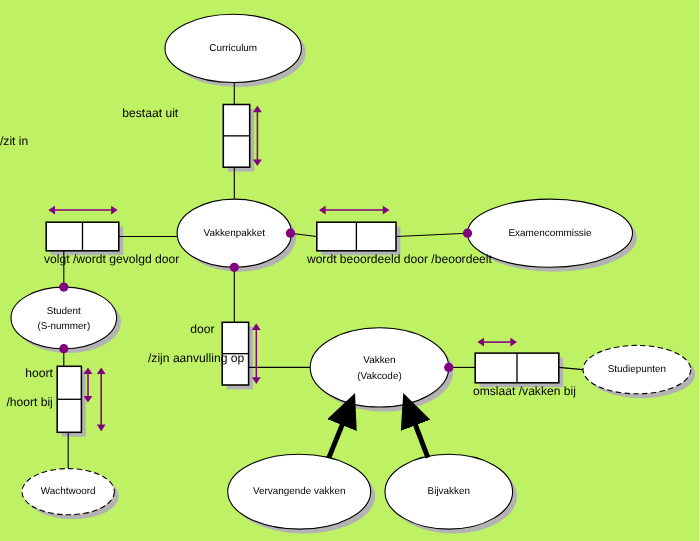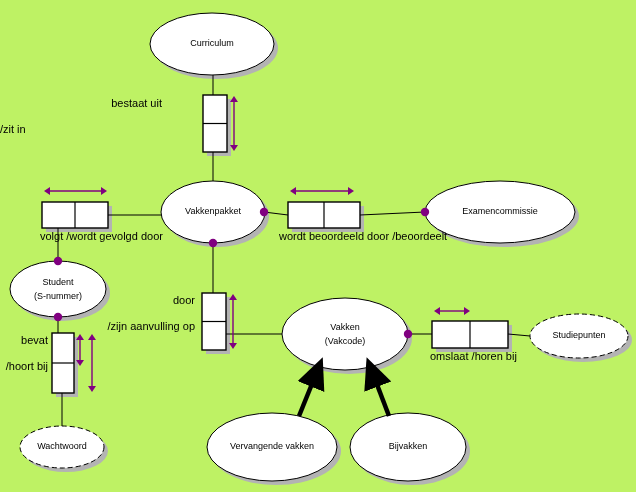--- a/index.html
+++ b/index.html
@@ -166,18 +166,18 @@
         <line x1="299" y1="416" x2="316" y2="374" stroke="#000000" stroke-width="4.5" marker-end="url(#subarrow)"></line>
         <line x1="389" y1="416" x2="373" y2="374" stroke="#000000" stroke-width="4.5" marker-end="url(#subarrow)"></line>
       </g>
   </svg>
   <div id="labels">
       <div class="lbl" style="top: 98px; left: 0px; width: 162px; text-align: right;">bestaat uit</div>
       <div class="lbl" style="top: 124px; left: 0px; width: 162px; text-align: left;">/zit in</div>
       <div class="lbl" style="top: 231px; left: 40px;">volgt  /wordt gevolgd door</div>
       <div class="lbl" style="top: 231px; left: 279px;">wordt beoordeeld door  /beoordeelt</div>
       <div class="lbl" style="top: 295px; left: 0px; width: 195px; text-align: right;">door</div>
-      <div class="lbl" style="top: 321px; left: 0px; width: 195px; text-align: right;">/zijn aanvulling op</div>
-      <div class="lbl" style="top: 335px; left: 0px; width: 48px; text-align: right;">bevat</div>
+      <div class="lbl" style="top: 321px; left: 0px; width: 195px; text-align: right; padding-left: 27px;">/zijn aanvulling op</div>
+      <div class="lbl" style="top: 335px; left: 0px; width: 48px; text-align: right;">hoort</div>
       <div class="lbl" style="top: 361px; left: 0px; width: 48px; text-align: right;">/hoort bij</div>
-      <div class="lbl" style="top: 351px; left: 430px;">omslaat /horen bij</div>
+      <div class="lbl" style="top: 351px; left: 430px;">omslaat /vakken bij</div>
     </div>
 </div>
 
 </body></html>

